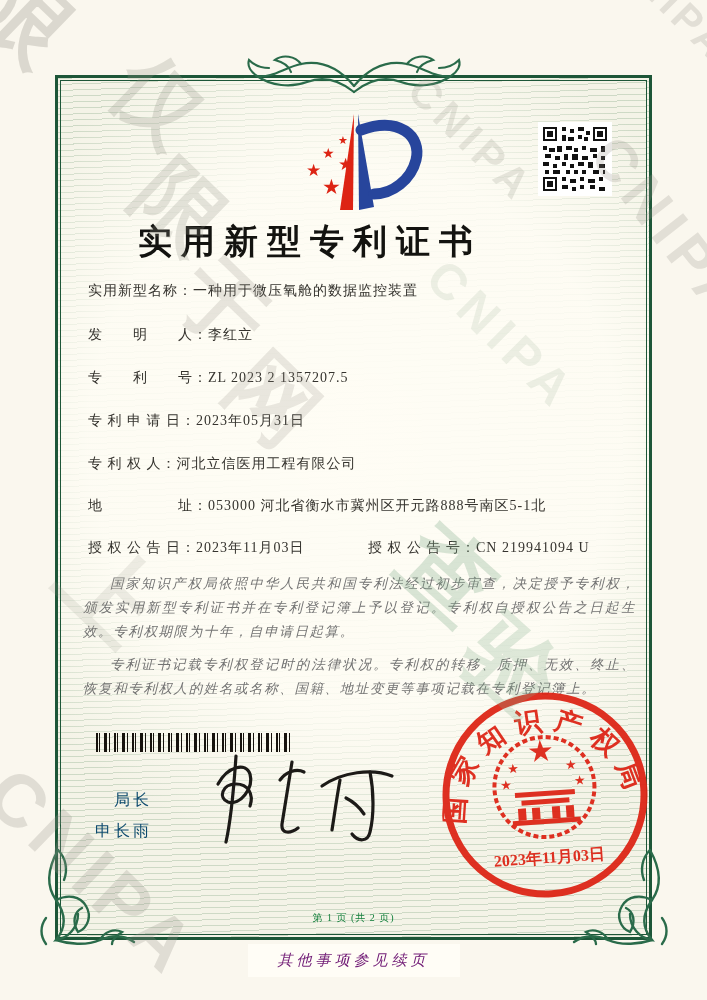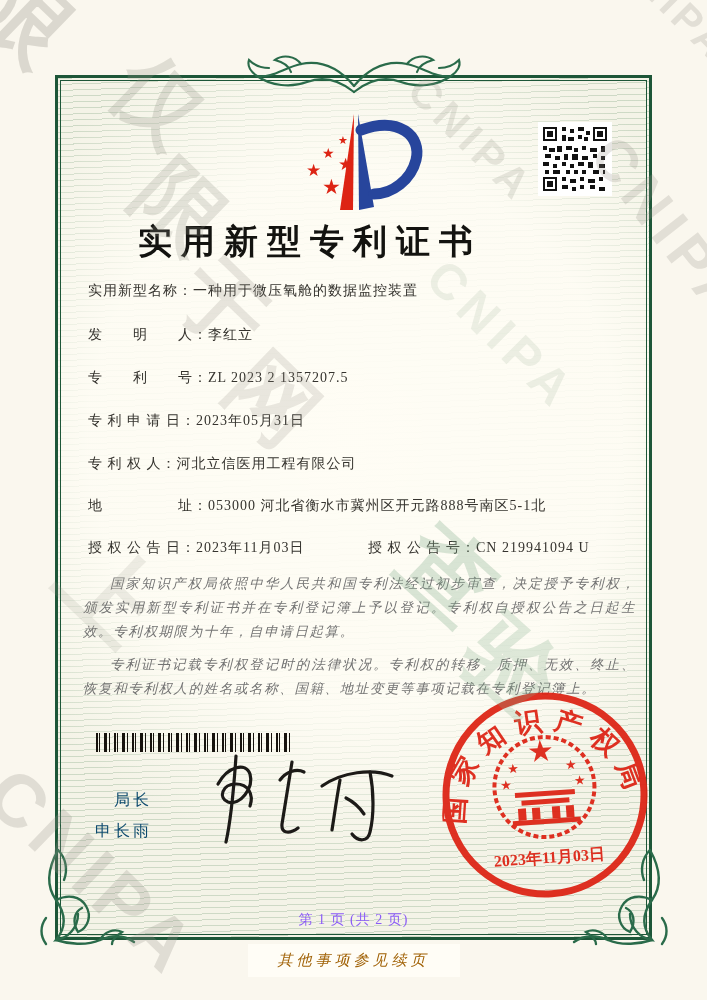--- a/index.html
+++ b/index.html
@@ -62,24 +62,24 @@
         #17130e 3px 4px, rgba(0,0,0,0) 4px 8px,
         #17130e 8px 11px, rgba(0,0,0,0) 11px 13px,
         #17130e 13px 14px, rgba(0,0,0,0) 14px 18px);
   }
   .director{position:absolute;left:95px;top:784px;font-family:"Liberation Sans","DejaVu Sans",sans-serif;
     font-size:16px;letter-spacing:3px;color:#0c4a6e;line-height:31px;text-align:right;}
   .signature{position:absolute;left:188px;top:750px;width:215px;height:100px;}
   
   .seal{position:absolute;left:441px;top:691px;width:208px;height:208px;z-index:8;opacity:0.93;transform:rotate(-4deg);}
   
-  .page-no{position:absolute;left:0;top:911px;width:707px;text-align:center;font-size:14px;letter-spacing:1px;color:#8b5cf6;}
+  .page-no{position:absolute;left:0;top:911px;width:707px;text-align:center;font-size:10px;letter-spacing:1px;color:#15803d;}
   .cont-box{
     position:absolute;left:50%;top:944px;transform:translateX(-50%);
-    background:#fffdf6;padding:7px 30px;font-size:15px;letter-spacing:4px;color:#a16207;
+    background:#fffdf6;padding:7px 30px;font-size:15px;letter-spacing:4px;color:#701a75;
     font-style:italic;white-space:nowrap;
   }
   
   .wm{position:absolute;z-index:12;pointer-events:none;font-weight:700;line-height:1;
       font-family:"Liberation Sans","DejaVu Sans",sans-serif;}
 </style>
 </head>
 <body>
 
 <div class="page">

